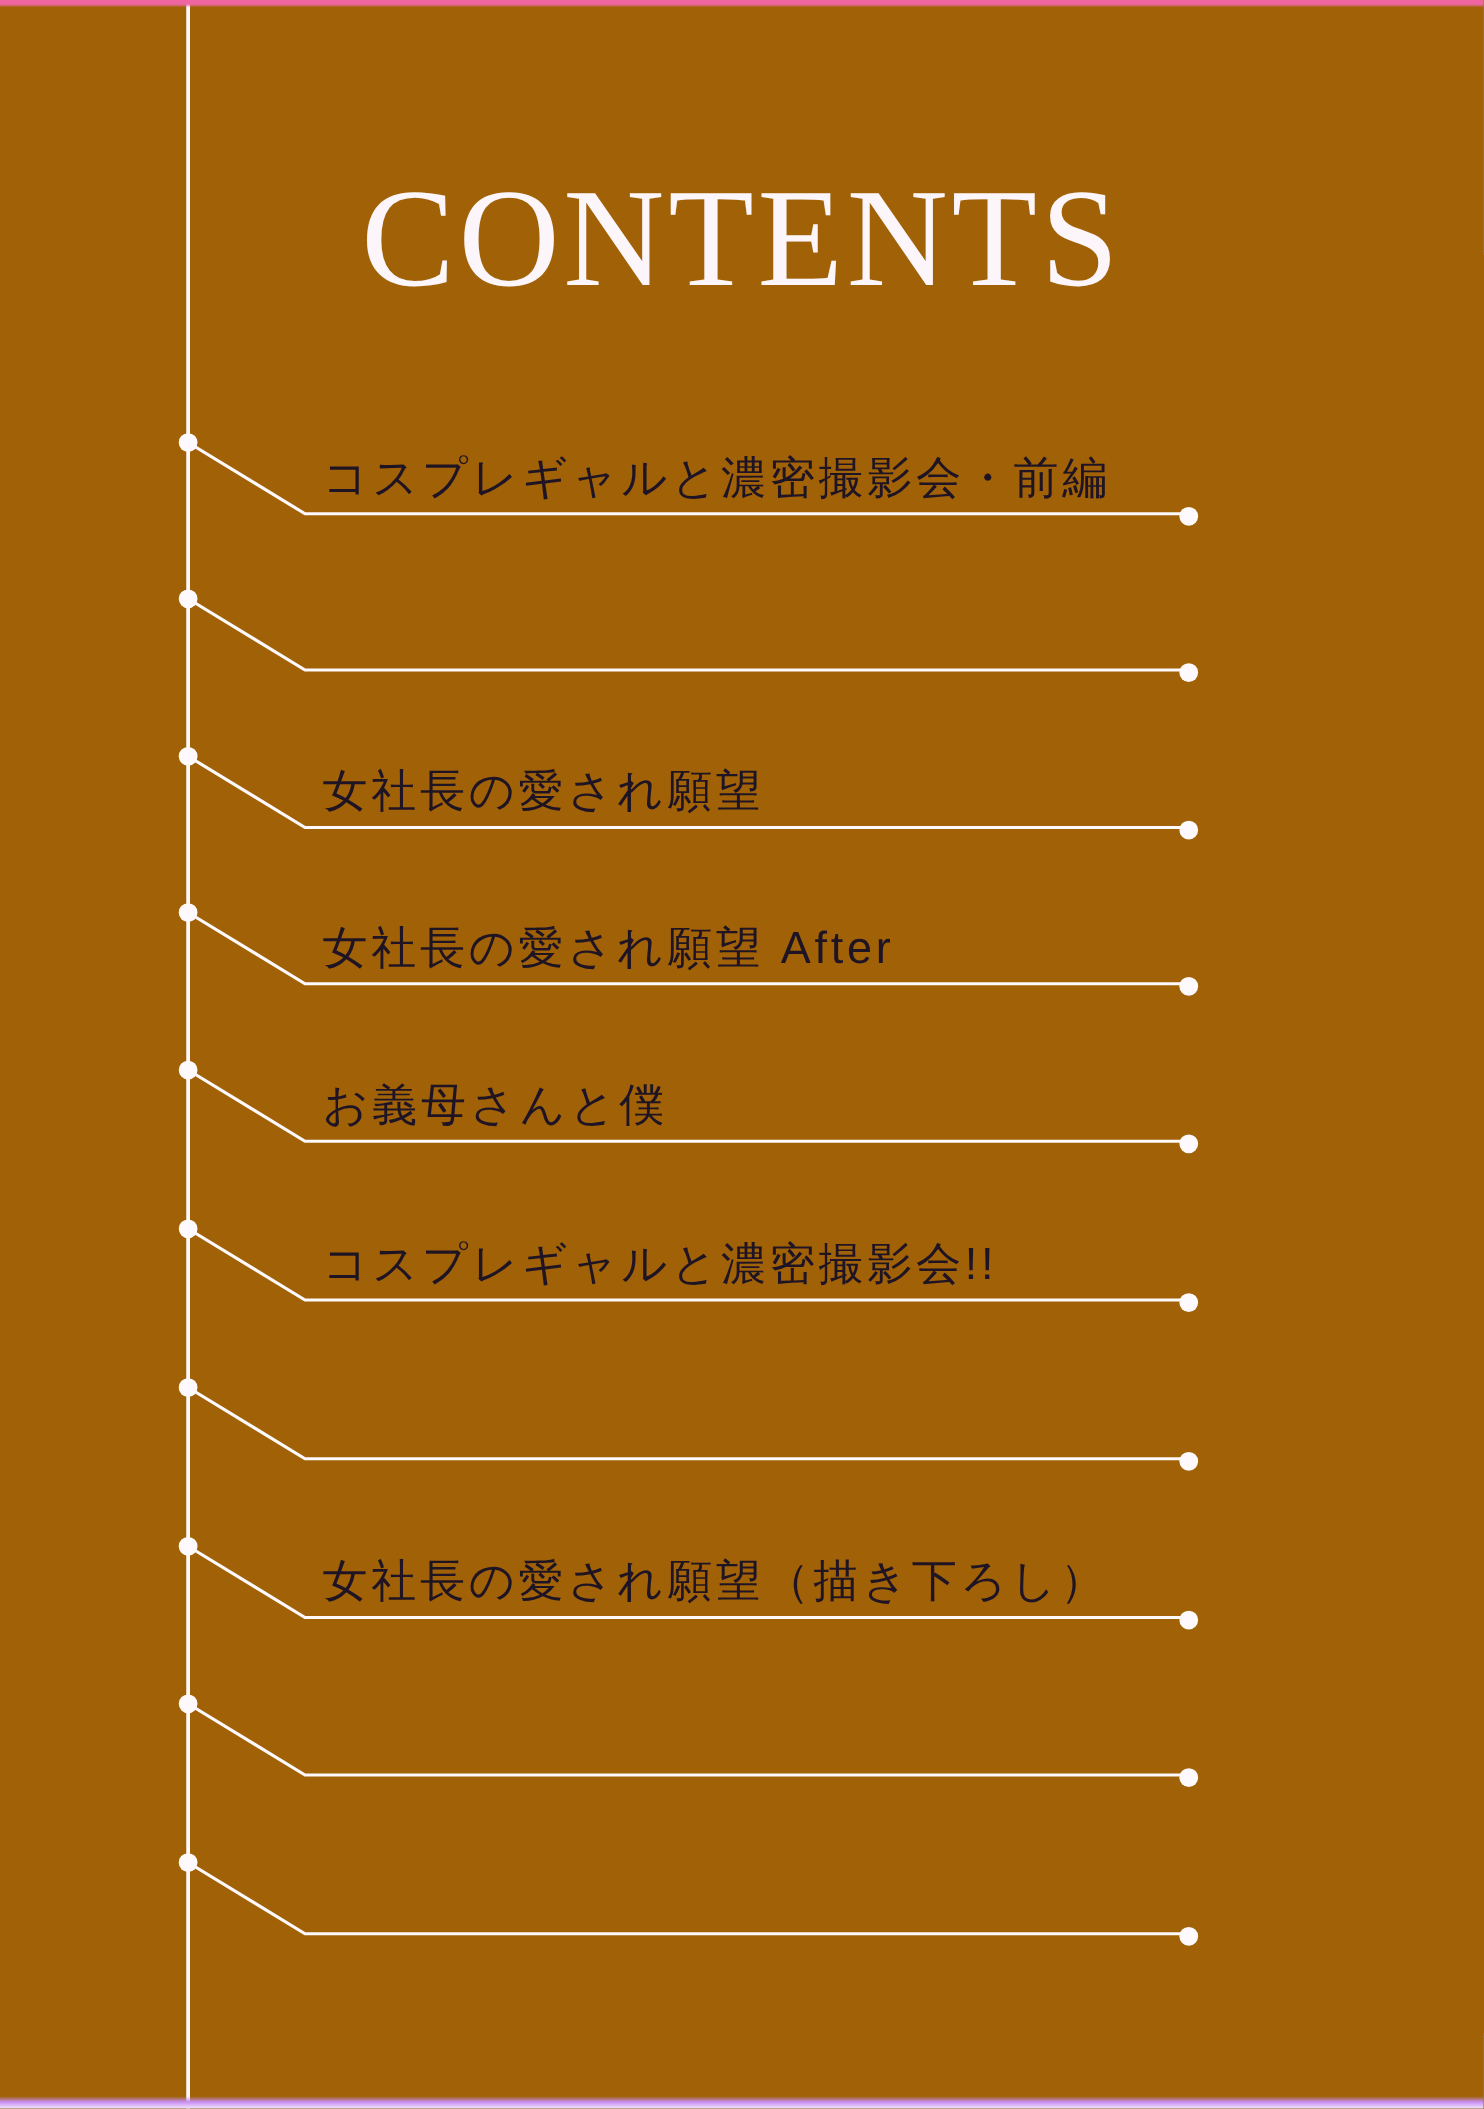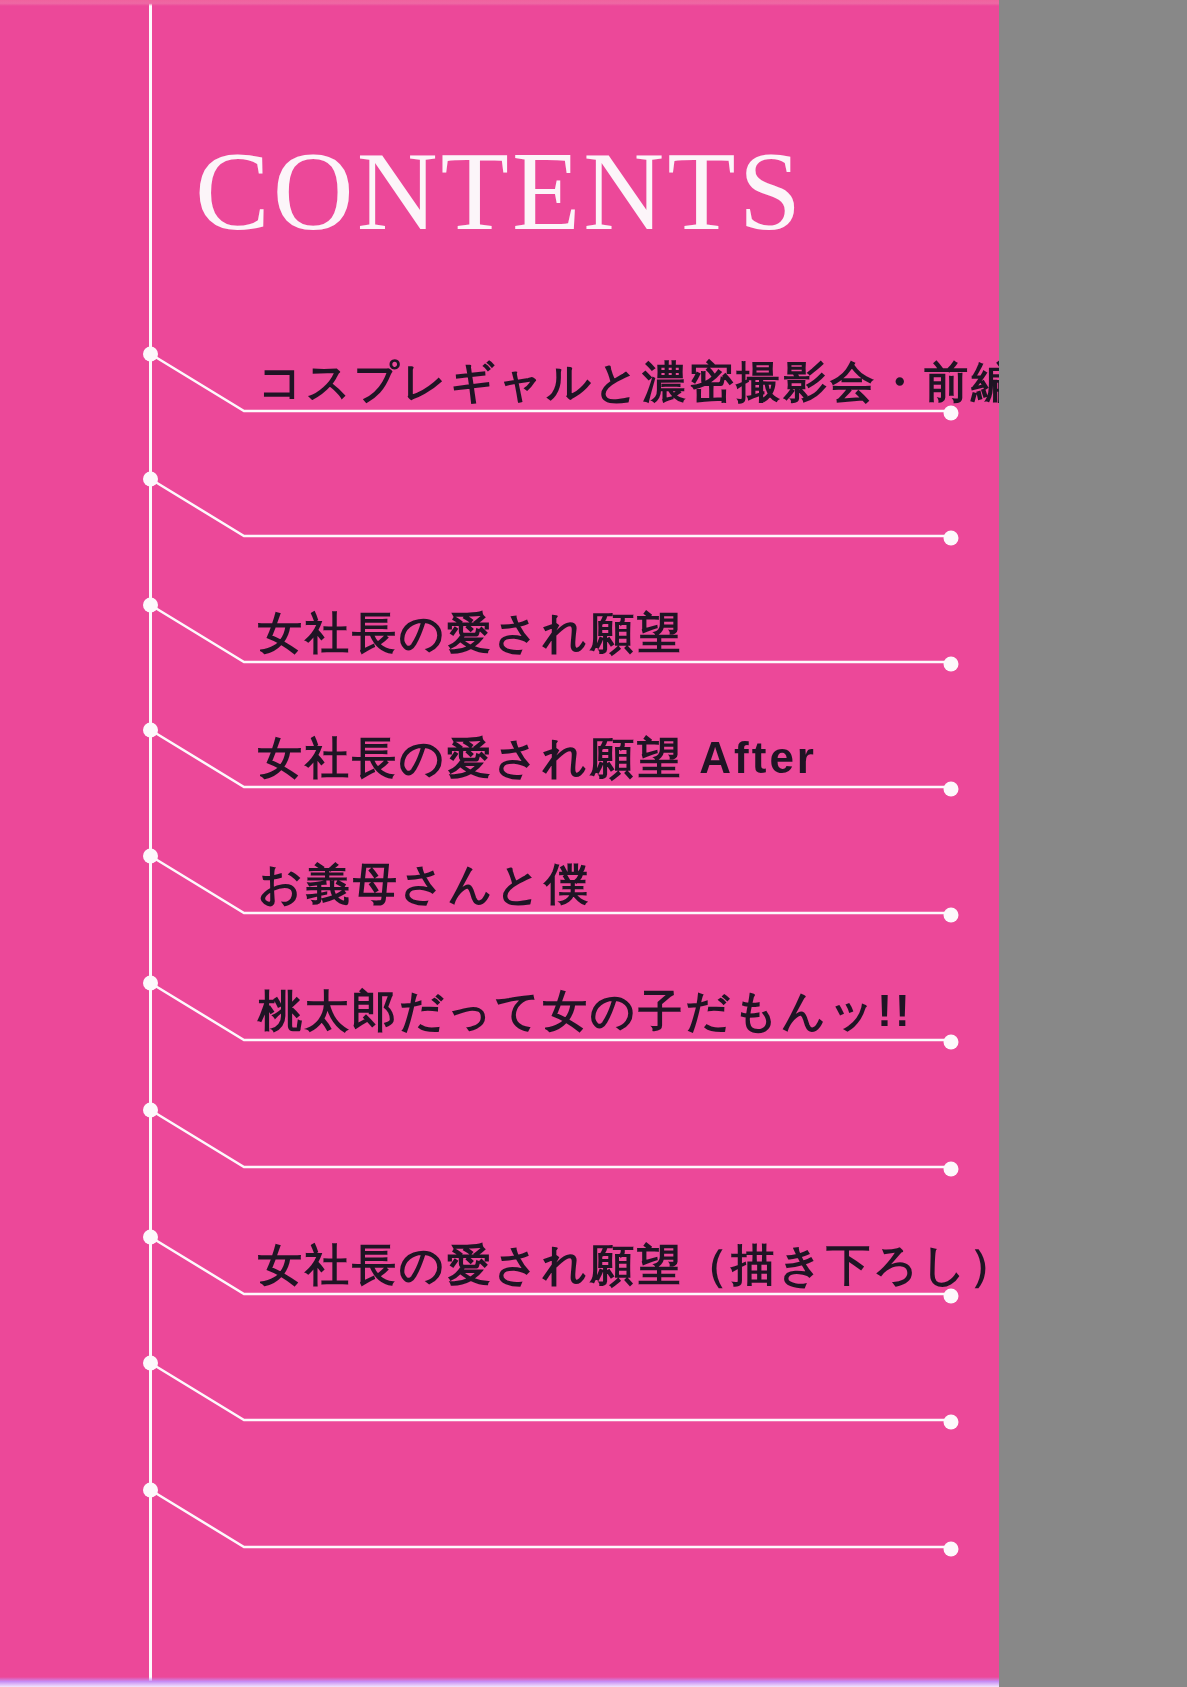--- a/index.html
+++ b/index.html
@@ -2,23 +2,23 @@
 <html><head>
 <meta charset="utf-8">
 <style>
   html, body {
     margin: 0;
     padding: 0;
     background: #888;
   }
   .page {
     position: relative;
-    width: 999px;
+    width: 1187px;
     height: 1687px;
-    background: #ec4899;
+    background: #a16207;
     overflow: hidden;
     font-family: "Liberation Sans", "DejaVu Sans", sans-serif;
   }
   .edge-top {
     position: absolute;
     top: 0; left: 0;
     width: 100%;
     height: 6px;
     background: linear-gradient(180deg, #f0639e 0%, #ee68a4 55%, rgba(238,104,164,0) 100%);
     z-index: 5;
@@ -65,23 +65,23 @@
   .toc-item svg.connector {
     position: absolute;
     top: 0;
     left: 0;
     overflow: visible;
   }
   .toc-item .label {
     position: absolute;
     left: 258px;
     top: 18px;
-    font-size: 44px;
+    font-size: 36px;
     line-height: 44px;
-    font-weight: 700;
+    font-weight: 400;
     letter-spacing: 3px;
     color: #1f1424;
     white-space: nowrap;
   }
 </style>
 </head>
 <body>
 
 <div class="page">
   <div class="edge-top"></div>
@@ -134,21 +134,21 @@
       </svg>
       <span class="label">お義母さんと僕</span>
     </div>
 
     <div class="toc-item" style="top:971px">
       <svg class="connector" width="970" height="84" viewBox="0 0 970 84">
         <path d="M150.5 12 L244 69 L950 69" stroke="#fdf9fc" stroke-width="2.5" fill="none"></path>
         <circle cx="150.5" cy="12" r="7.5" fill="#fdf9fc"></circle>
         <circle cx="951" cy="71" r="7.5" fill="#fdf9fc"></circle>
       </svg>
-      <span class="label">桃太郎だって女の子だもんッ!!</span>
+      <span class="label">コスプレギャルと濃密撮影会!!</span>
     </div>
 
     <div class="toc-item" style="top:1098px">
       <svg class="connector" width="970" height="84" viewBox="0 0 970 84">
         <path d="M150.5 12 L244 69 L950 69" stroke="#fdf9fc" stroke-width="2.5" fill="none"></path>
         <circle cx="150.5" cy="12" r="7.5" fill="#fdf9fc"></circle>
         <circle cx="951" cy="71" r="7.5" fill="#fdf9fc"></circle>
       </svg>
     </div>
 

